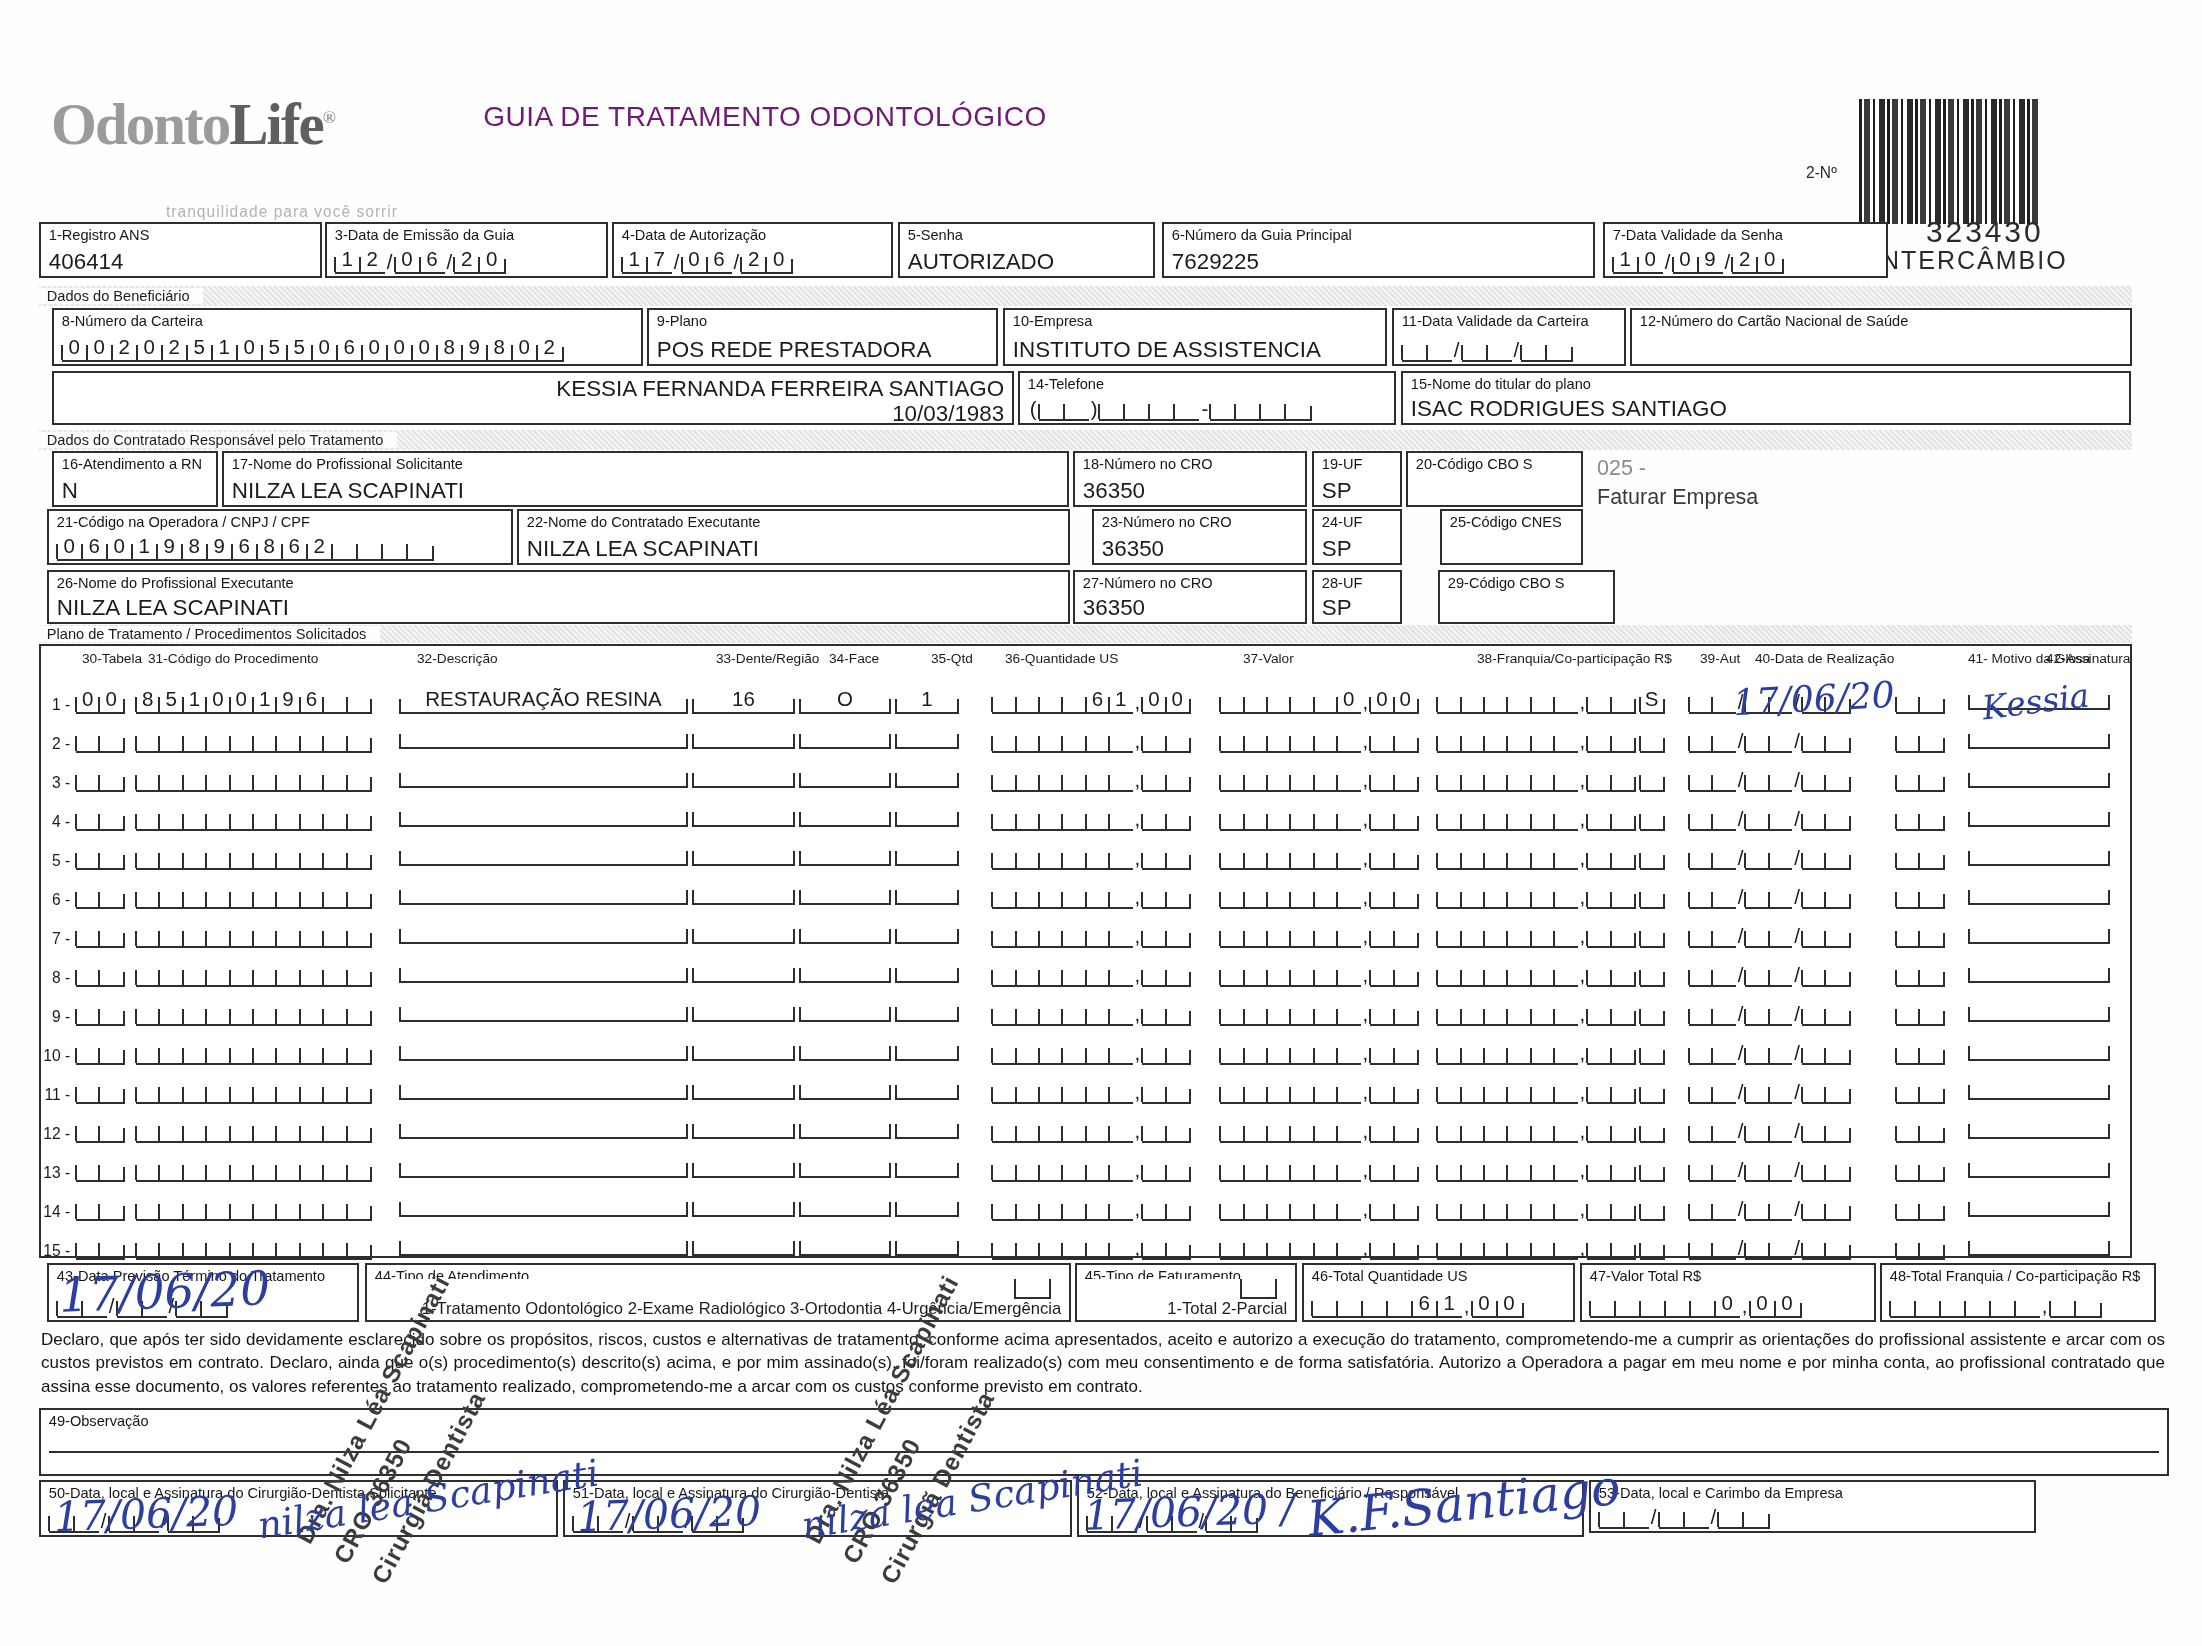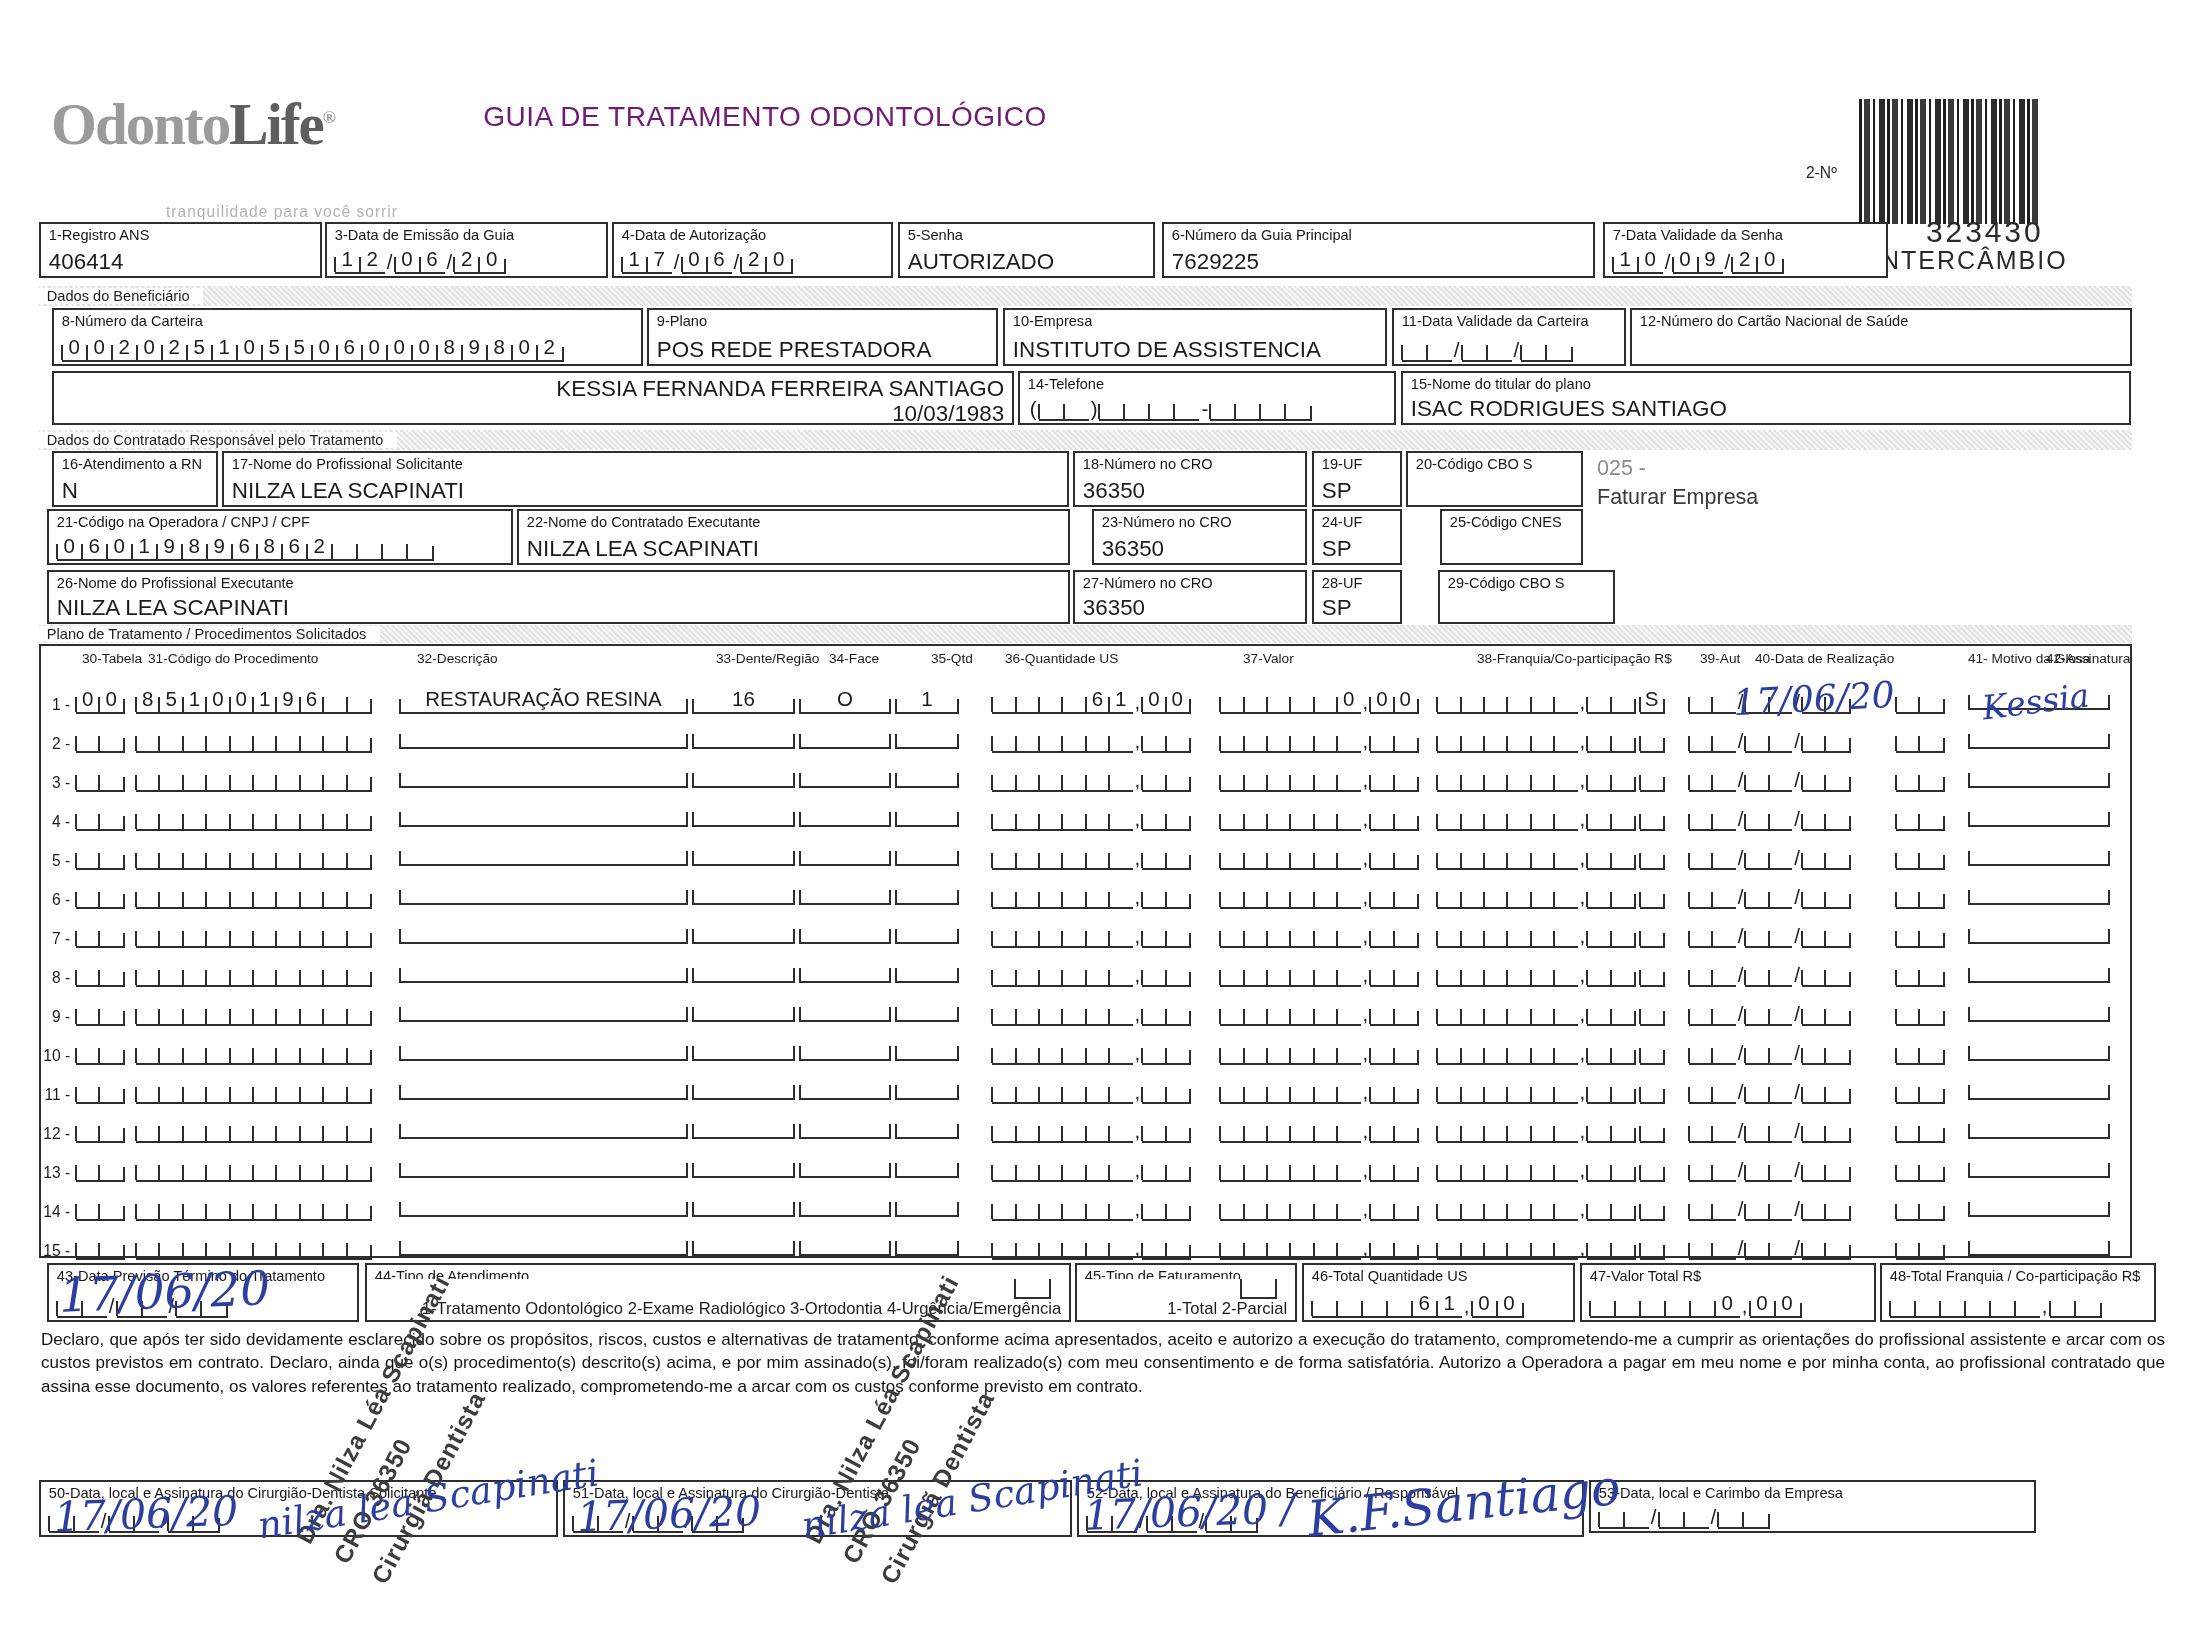--- a/index.html
+++ b/index.html
@@ -1532,20 +1532,24 @@
         <span class="cell"></span>
         <span class="cell"></span>
         <span class="sep">,</span>
         <span class="cell"></span>
         <span class="cell"></span>
       </span>
   </div>
 
   <div class="decl">Declaro, que após ter sido devidamente esclarecido sobre os propósitos, riscos, custos e alternativas de tratamento, conforme acima apresentados, aceito e autorizo a execução do tratamento, comprometendo-me a cumprir as orientações do profissional assistente e arcar com os custos previstos em contrato. Declaro, ainda que o(s) procedimento(s) descrito(s) acima, e por mim assinado(s), foi/foram realizado(s) com meu consentimento e de forma satisfatória. Autorizo a Operadora a pagar em meu nome e por minha conta, ao profissional contratado que assina esse documento, os valores referentes ao tratamento realizado, comprometendo-me a arcar com os custos conforme previsto em contrato.</div>
 
+  <div class="box" style="left:39px;top:1408px;width:2130px;height:68px;">
+    <span class="flabel">49-Observação</span>
+    <span class="obsline"></span>
+  </div>
 
   <div class="box" style="left:39px;top:1480px;width:519px;height:57px;">
     <span class="flabel">50-Data, local e Assinatura do Cirurgião-Dentista Solicitante</span>
     <span class="cellbox">
         <span class="cell"></span>
         <span class="cell"></span>
         <span class="sep">/</span>
         <span class="cell"></span>
         <span class="cell"></span>
         <span class="sep">/</span>

